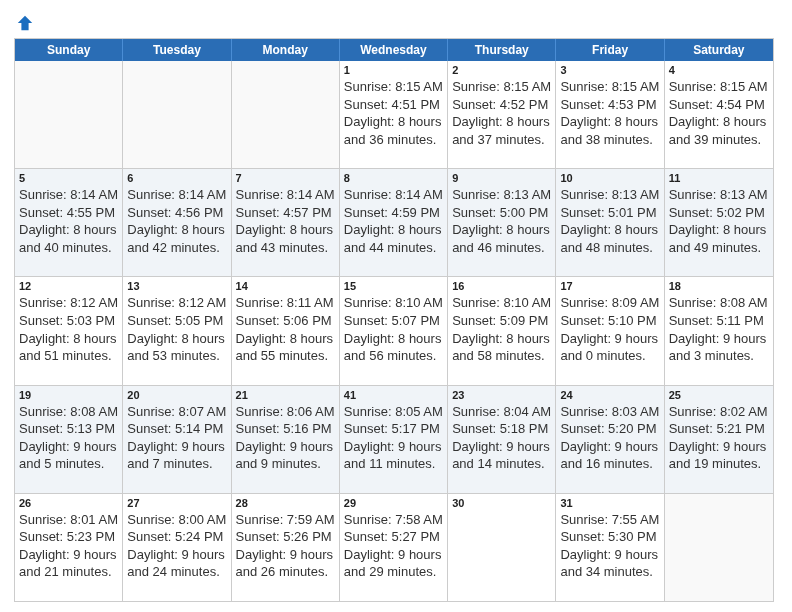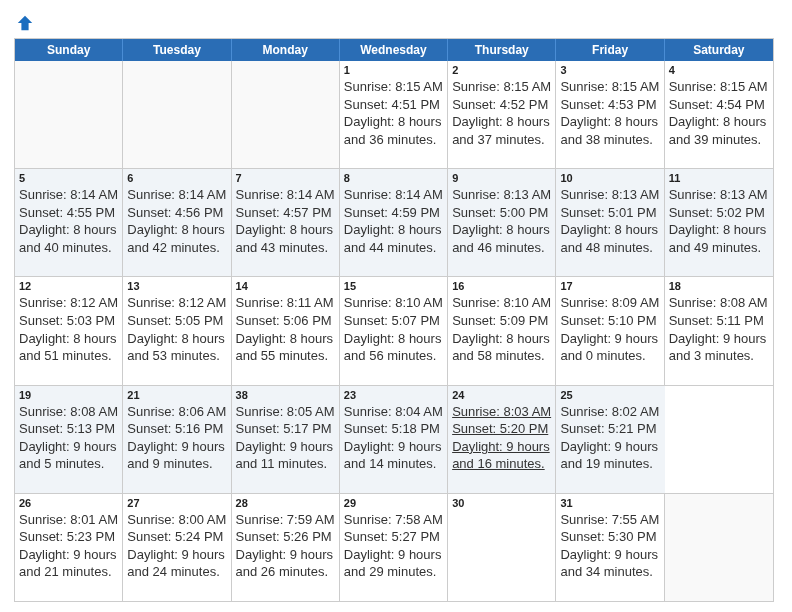--- a/index.html
+++ b/index.html
@@ -270,40 +270,46 @@
           </div>
         </div>
         <div class="cal-row alt-row">
           <div class="cal-cell">
             <div class="day-number">19</div>
             <div class="cell-text" style="white-space: pre-line;">Sunrise: 8:08 AM
 Sunset: 5:13 PM
 Daylight: 9 hours and 5 minutes.</div>
           </div>
           <div class="cal-cell">
+            <div class="day-number">20</div>
+            <div class="cell-text" style="white-space: pre-line;">Sunrise: 8:07 AM
+Sunset: 5:14 PM
+Daylight: 9 hours and 7 minutes.</div>
+          </div>
+          <div class="cal-cell">
             <div class="day-number">21</div>
             <div class="cell-text" style="white-space: pre-line;">Sunrise: 8:06 AM
 Sunset: 5:16 PM
 Daylight: 9 hours and 9 minutes.</div>
           </div>
           <div class="cal-cell">
-            <div class="day-number">38</div>
+            <div class="day-number">41</div>
             <div class="cell-text" style="white-space: pre-line;">Sunrise: 8:05 AM
 Sunset: 5:17 PM
 Daylight: 9 hours and 11 minutes.</div>
           </div>
           <div class="cal-cell">
             <div class="day-number">23</div>
             <div class="cell-text" style="white-space: pre-line;">Sunrise: 8:04 AM
 Sunset: 5:18 PM
 Daylight: 9 hours and 14 minutes.</div>
           </div>
           <div class="cal-cell">
             <div class="day-number">24</div>
-            <div class="cell-text" style="white-space: pre-line; text-decoration: underline;">Sunrise: 8:03 AM
+            <div class="cell-text" style="white-space: pre-line;">Sunrise: 8:03 AM
 Sunset: 5:20 PM
 Daylight: 9 hours and 16 minutes.</div>
           </div>
           <div class="cal-cell">
             <div class="day-number">25</div>
             <div class="cell-text" style="white-space: pre-line;">Sunrise: 8:02 AM
 Sunset: 5:21 PM
 Daylight: 9 hours and 19 minutes.</div>
           </div>
         </div>

